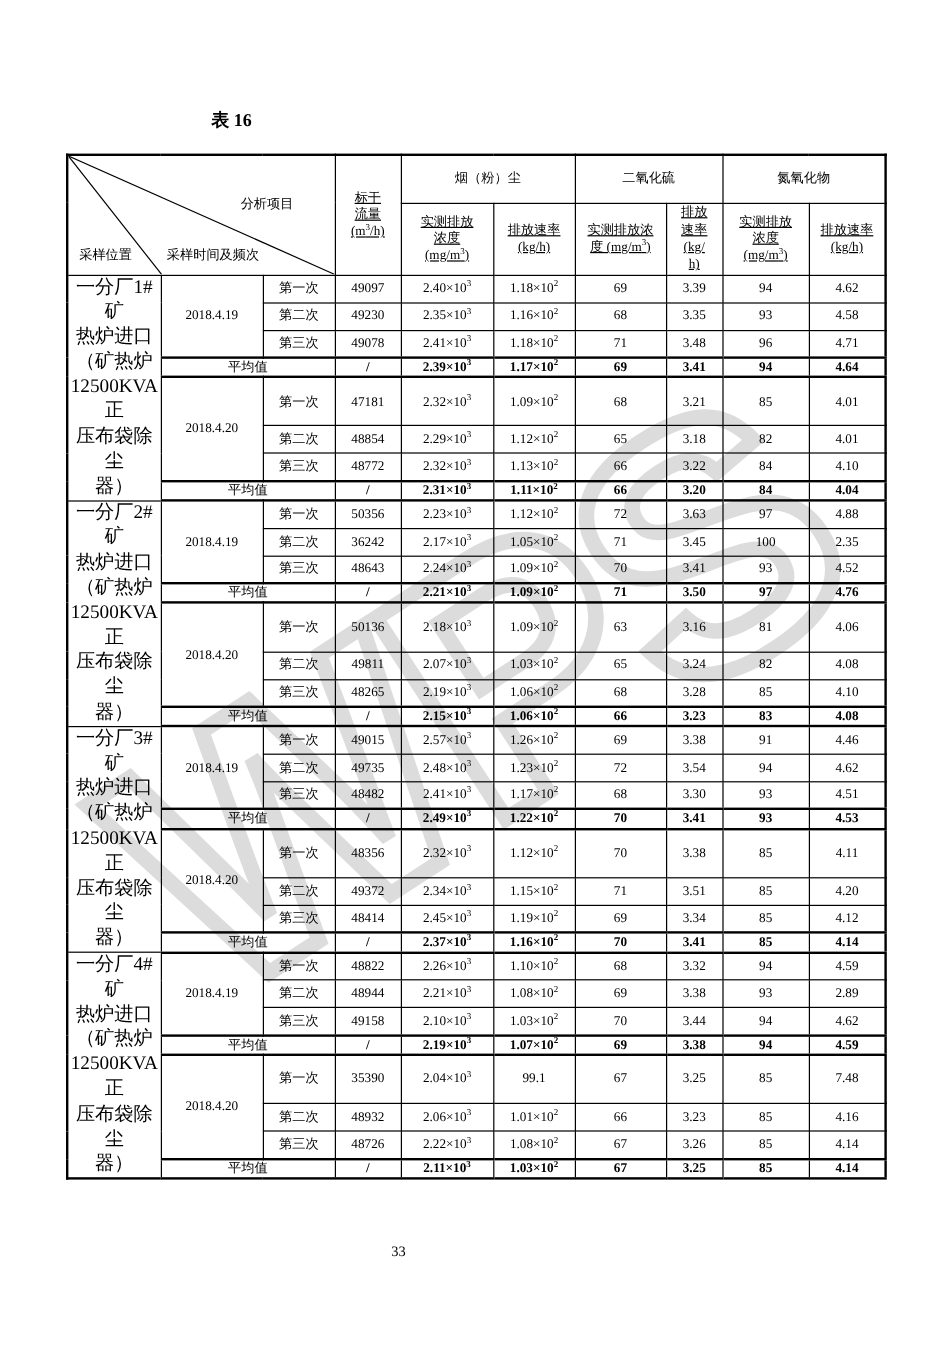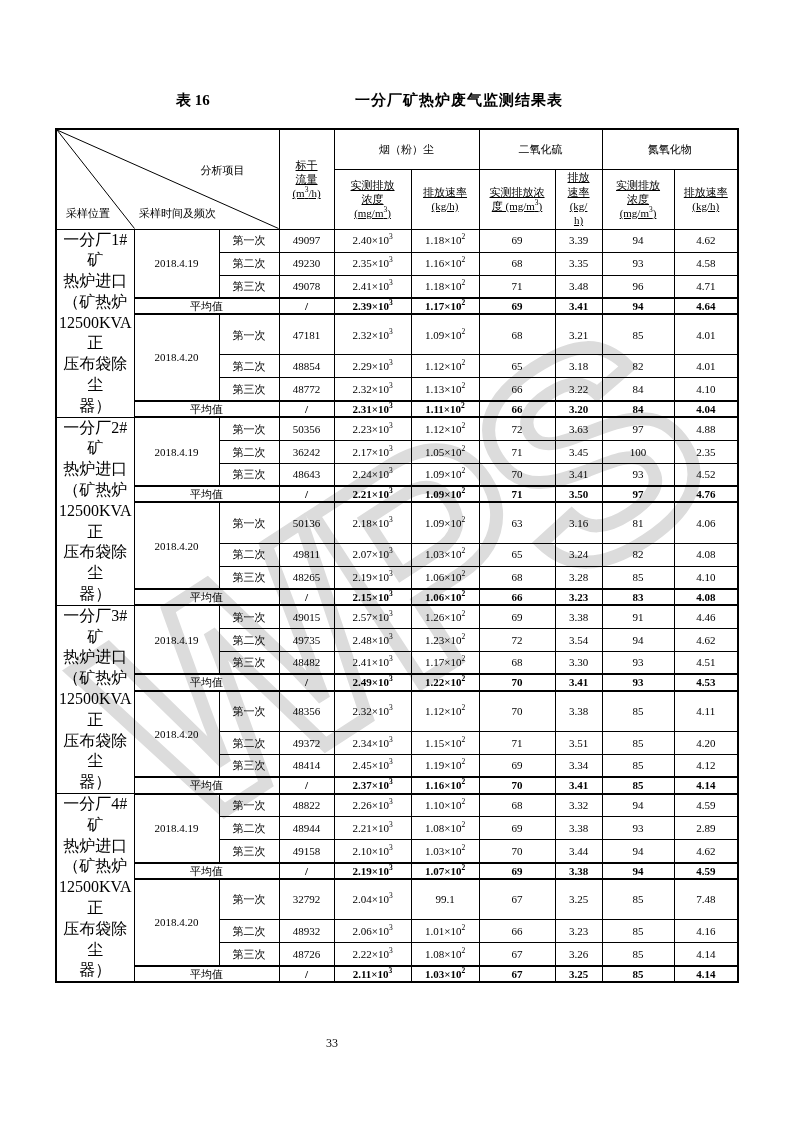--- a/index.html
+++ b/index.html
@@ -48,21 +48,20 @@
 <div class="page">
 
   <svg class="watermark" width="793" height="700" viewBox="0 0 793 700">
     <g transform="rotate(-33 396 350)">
       <text x="396" y="450" text-anchor="middle" font-family="Liberation Sans, DejaVu Sans, sans-serif" font-size="290" font-weight="bold" fill="none" stroke="#dcdcdc" stroke-width="13" letter-spacing="-6">WPS</text>
     </g>
   </svg>
 
   <div class="caption">
     <span class="caption-label">表 16</span>
-    <span class="caption-title">一分厂矿热炉废气监测结果表</span>
   </div>
 
   <table class="results">
     <colgroup>
       <col style="width:78px">
         <col style="width:85px">
         <col style="width:60px">
       <col style="width:55px">
         <col style="width:77px">
         <col style="width:68px">
@@ -416,21 +415,21 @@
           <td class="val">2.19×10<sup>3</sup></td>
           <td class="val">1.07×10<sup>2</sup></td>
           <td class="val">69</td>
           <td class="val">3.38</td>
           <td class="val">94</td>
           <td class="val">4.59</td>
         </tr>
         <tr>
           <td rowspan="3">2018.4.20</td>
           <td>第一次</td>
-          <td>32792</td>
+          <td>35390</td>
           <td>2.04×10<sup>3</sup></td>
           <td>99.1</td>
           <td>67</td>
           <td>3.25</td>
           <td>85</td>
           <td>7.48</td>
         </tr>
         <tr>
           <td>第二次</td>
           <td>48932</td>

